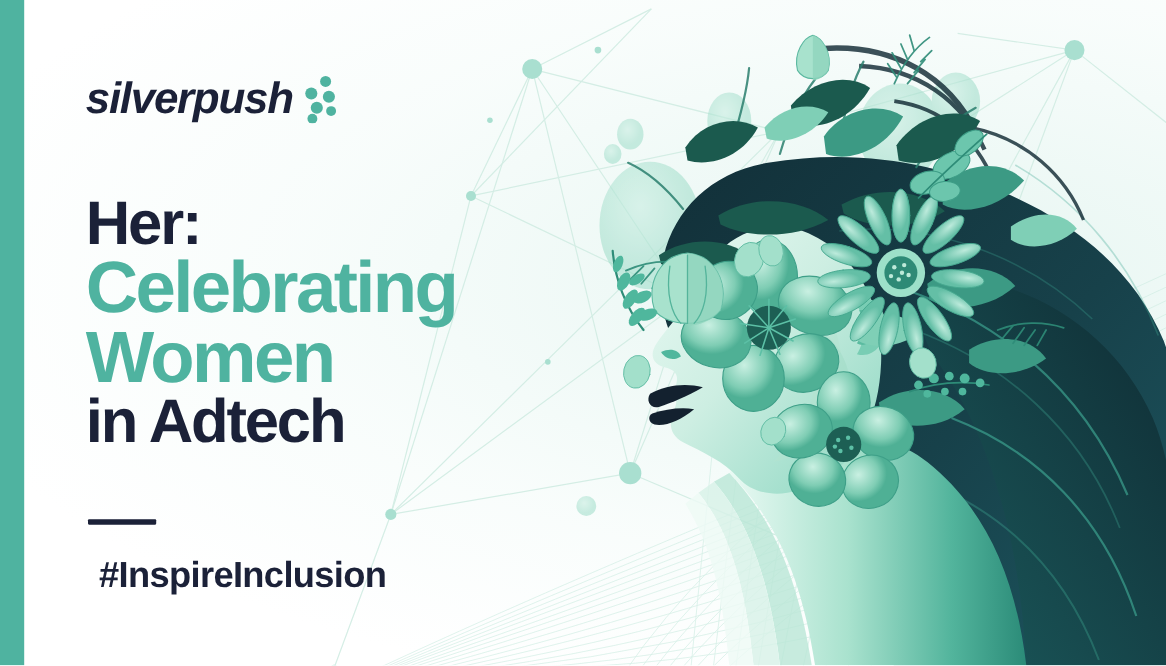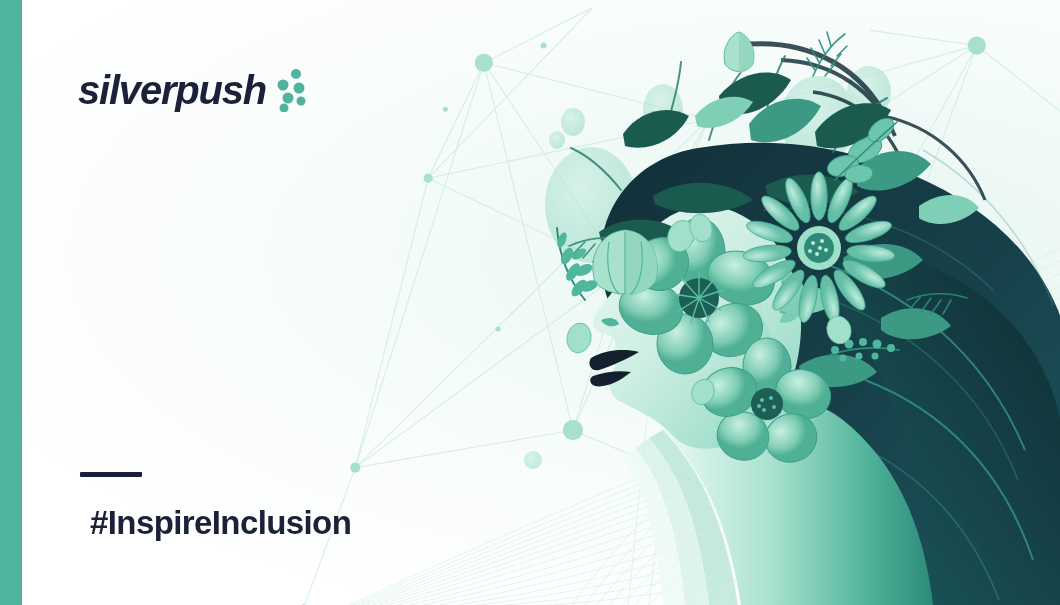--- a/index.html
+++ b/index.html
@@ -463,19 +463,25 @@
           <circle cx="21" cy="6" r="5"></circle>
           <circle cx="8" cy="17" r="5.5"></circle>
           <circle cx="24" cy="20" r="5.5"></circle>
           <circle cx="13" cy="30" r="5.5"></circle>
           <circle cx="26" cy="33" r="4.5"></circle>
           <circle cx="9" cy="40" r="4.5"></circle>
         </g>
       </svg>
     </div>
 
+    <div class="headline">
+      <p class="hl dark l1">Her:</p>
+      <p class="hl teal l2">Celebrating</p>
+      <p class="hl teal l3">Women</p>
+      <p class="hl dark l4">in Adtech</p>
+    </div>
 
     <div class="rule"></div>
 
     <p class="hashtag">#InspireInclusion</p>
   </div>
 
 </div>
 
 </body></html>

